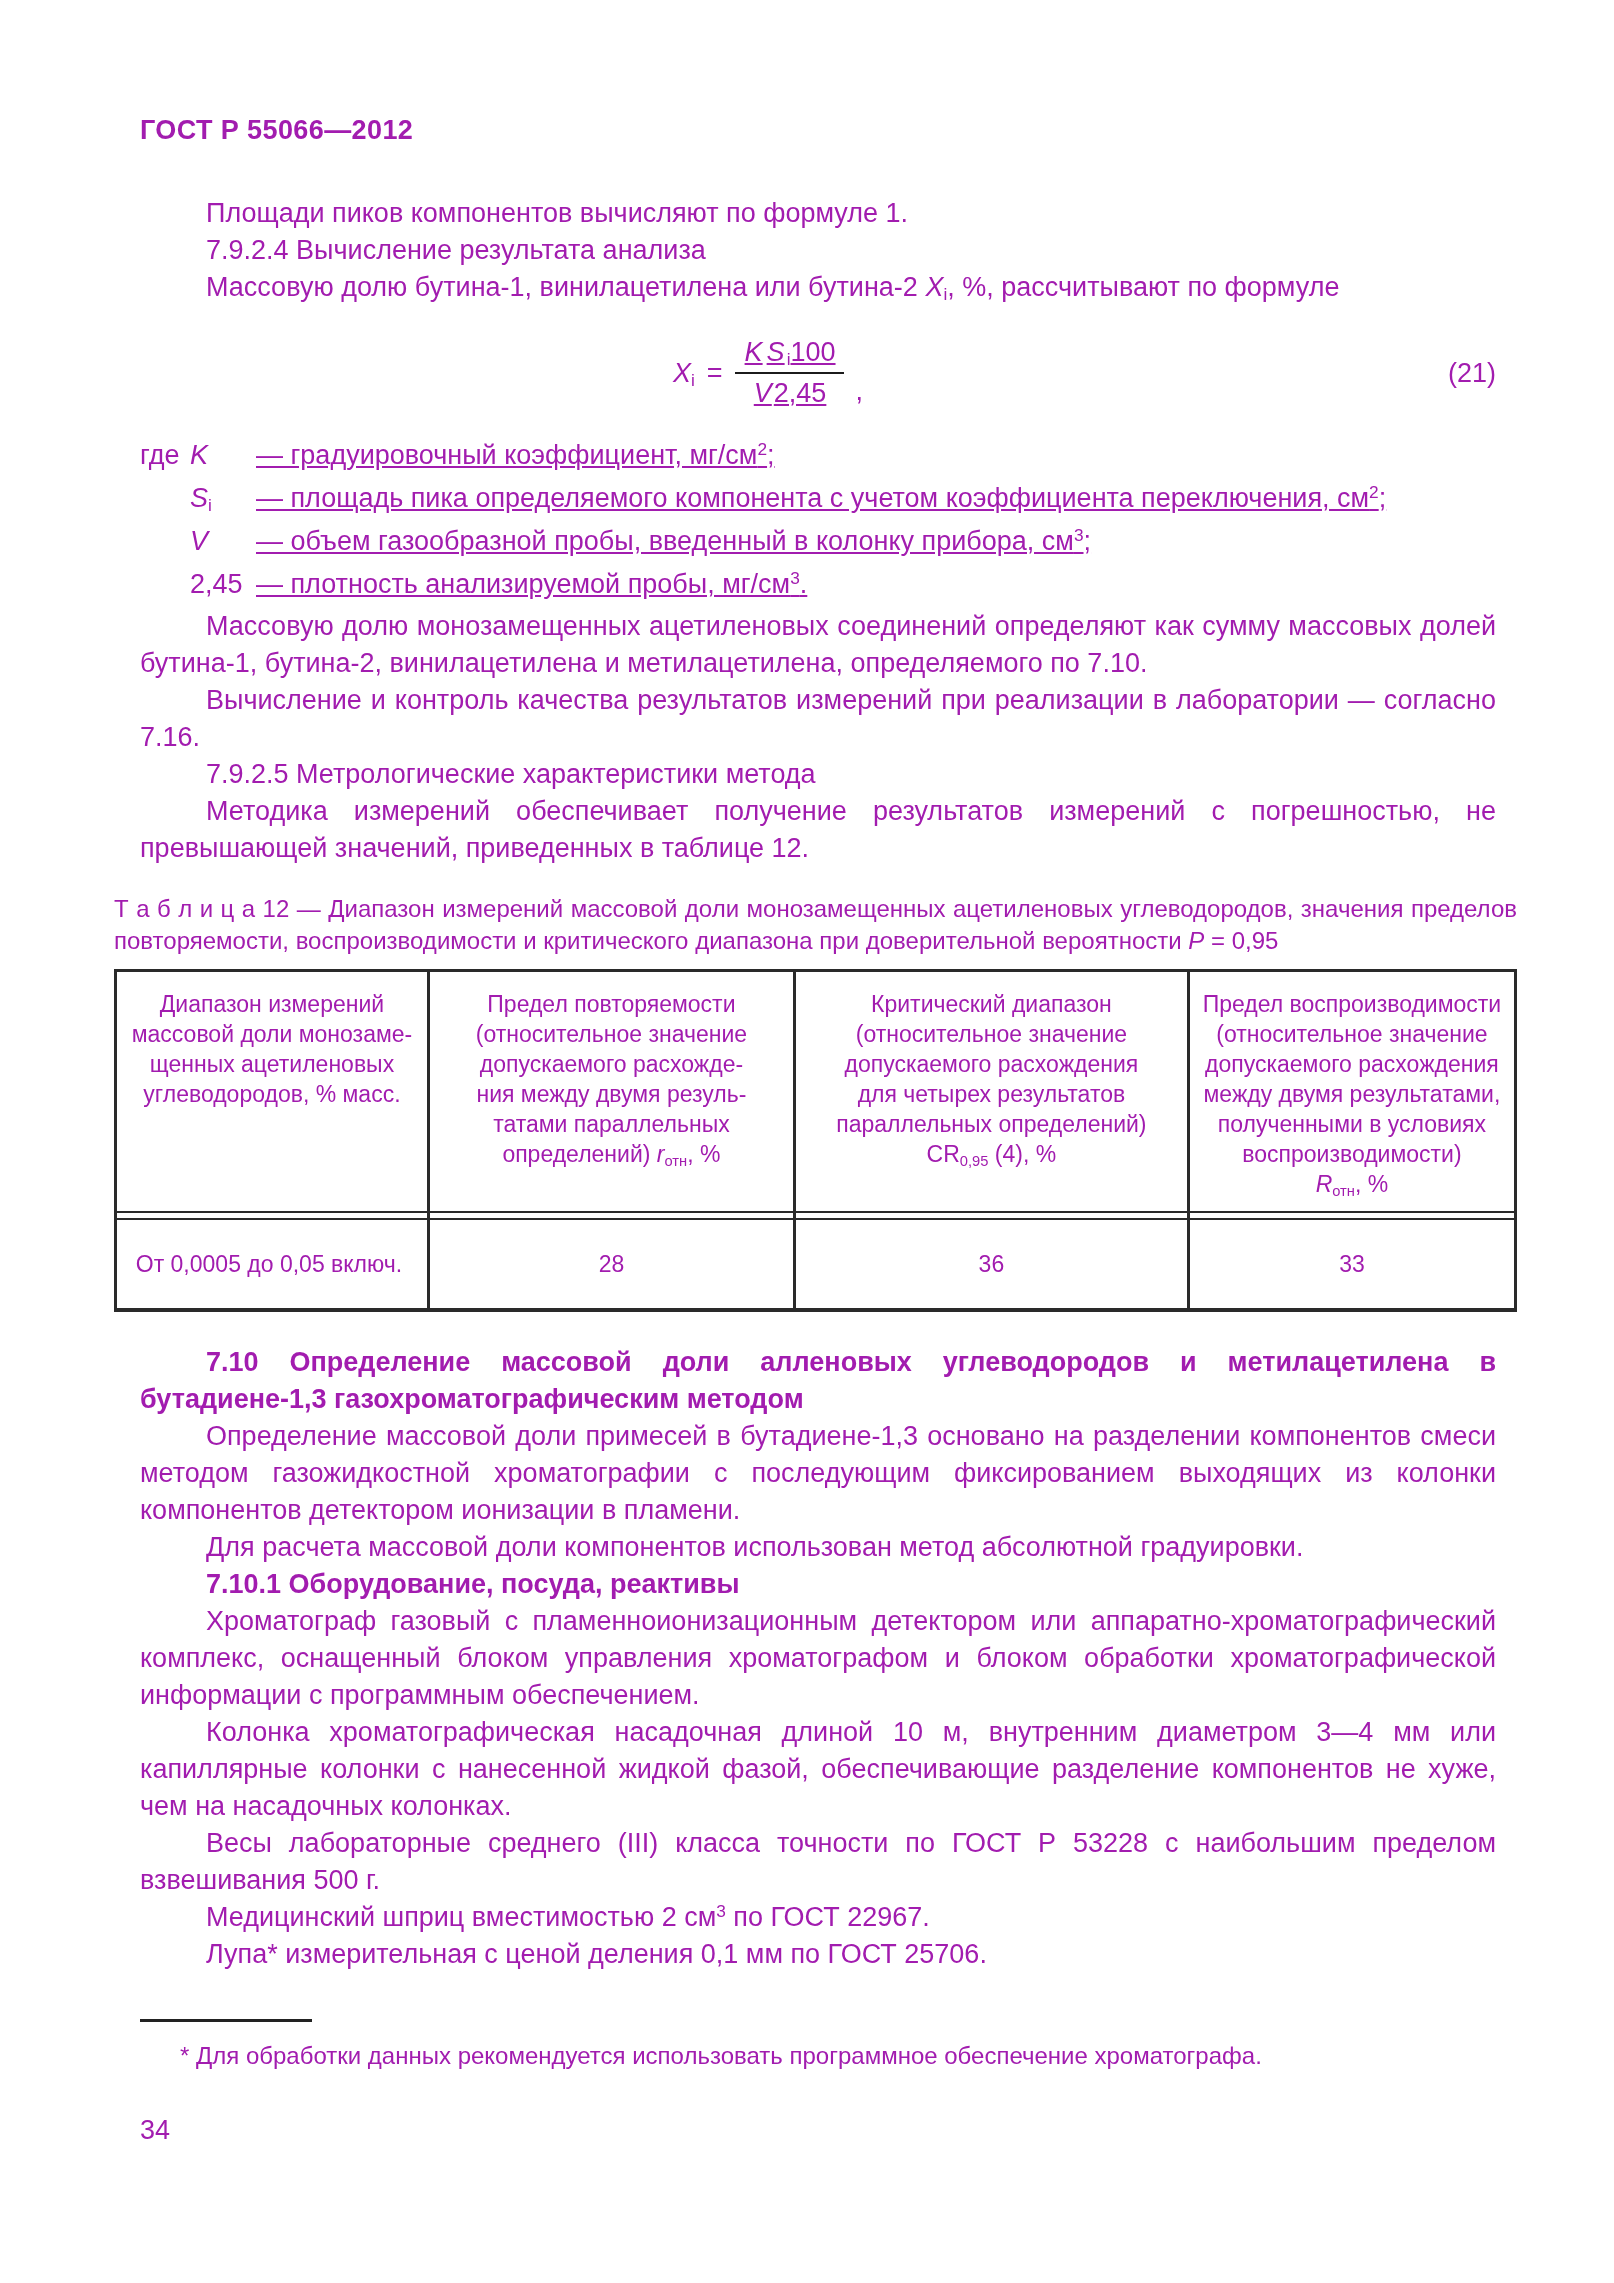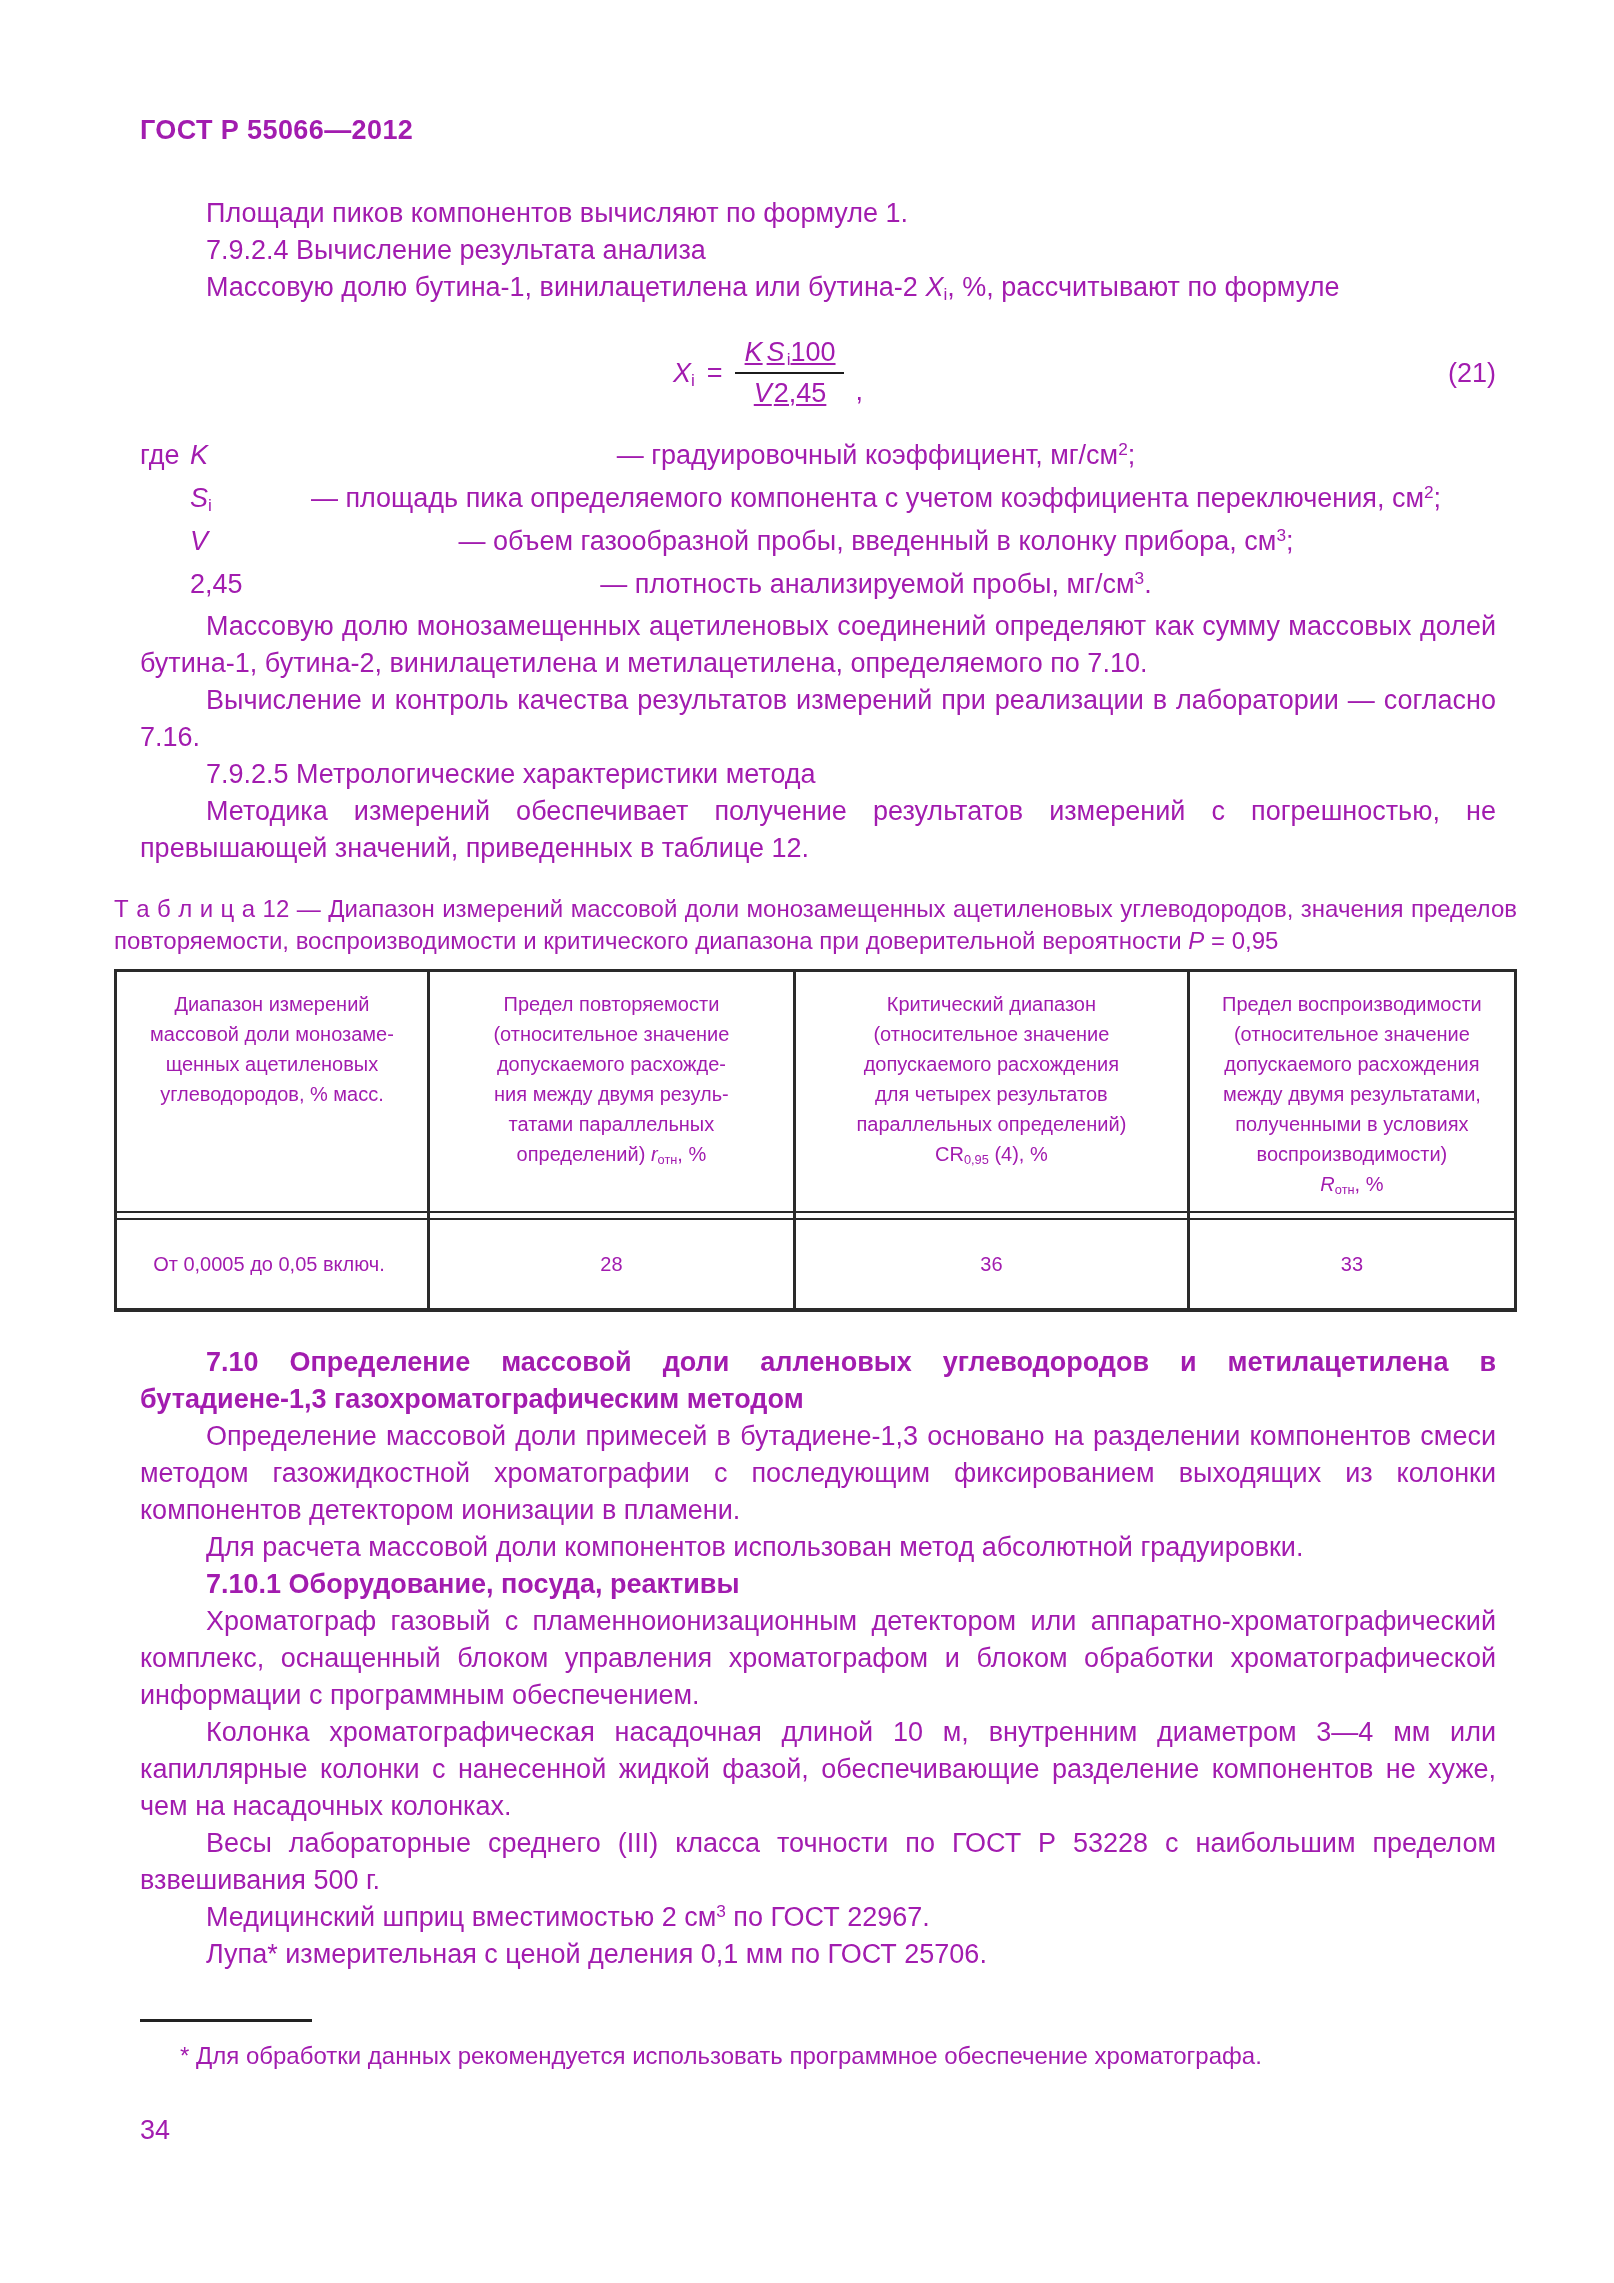--- a/index.html
+++ b/index.html
@@ -33,28 +33,28 @@
   .frac-num { padding: 0 8px 3px; border-bottom: 2px solid #1b1b1b; }
   .frac-den { padding-top: 3px; }
   .frac i { margin: 0 2px; }
   .f-comma { align-self: flex-end; }
 
   
   .where { margin-top: 6px; }
   .where-row { display: flex; line-height: 43px; }
   .where-prefix { width: 50px; flex: none; }
   .where-term { width: 66px; flex: none; }
-  .where-desc { flex: 1; text-align: center; }
+  .where-desc { flex: 1; text-align: left; text-decoration: underline; }
 
   .after-where { margin-top: 2px; }
 
   
   .caption { font-size: 24px; line-height: 32px; margin: 26px -21px 0 -26px; }
   .tbl-wrap { margin: 12px -21px 0 -26px; }
-  .tbl { border: 3px solid #2a2a2a; border-bottom-width: 4px; font-size: 20px; line-height: 30px; }
+  .tbl { border: 3px solid #2a2a2a; border-bottom-width: 4px; font-size: 23px; line-height: 30px; }
   .trow { display: grid; grid-template-columns: 22.4% 26.2% 28.2% 23.2%; }
   .cell { border-right: 3px solid #2a2a2a; box-sizing: border-box; text-align: center; }
   .cell:last-child { border-right: none; }
   .thead .cell { border-bottom: 2px solid #2a2a2a; padding: 17px 12px 12px; }
   .tgap .cell { border-bottom: 2px solid #2a2a2a; height: 7px; }
   .tbody .cell { min-height: 88px; display: flex; align-items: center; justify-content: center; padding: 6px 12px; }
   .tbody .cell.left { justify-content: center; padding-left: 6px; }
   .cell-lines { white-space: pre-line; }
 
   

